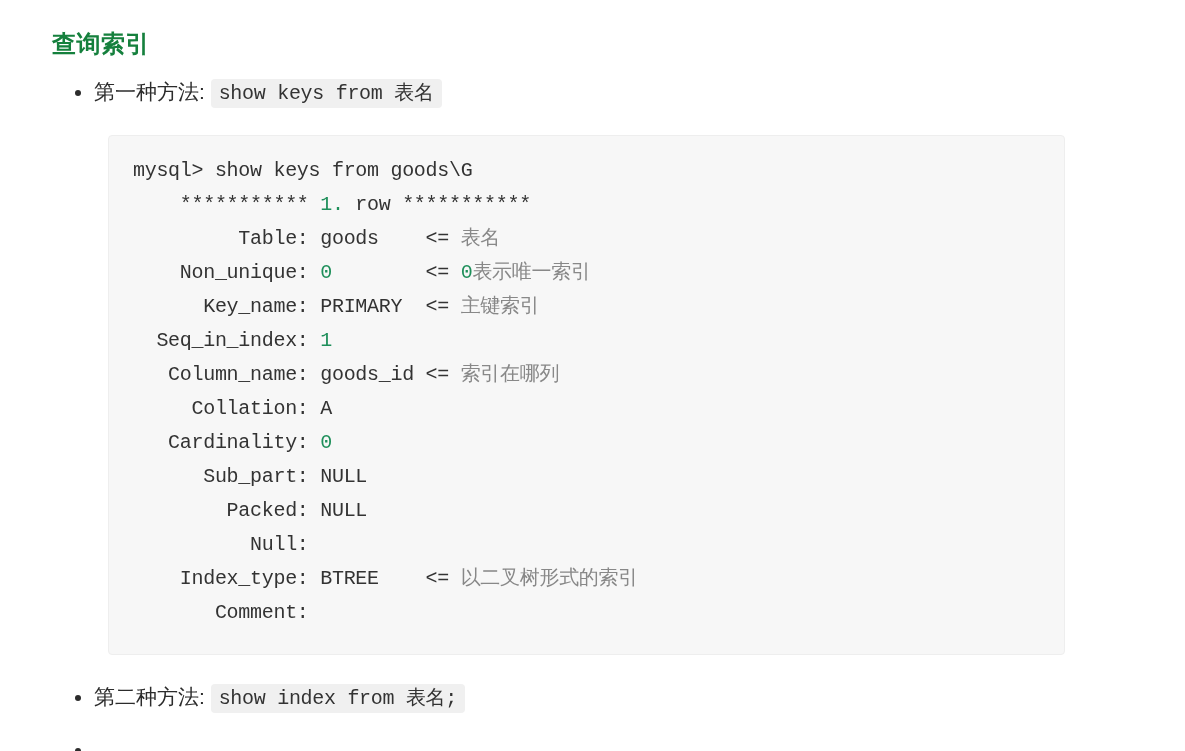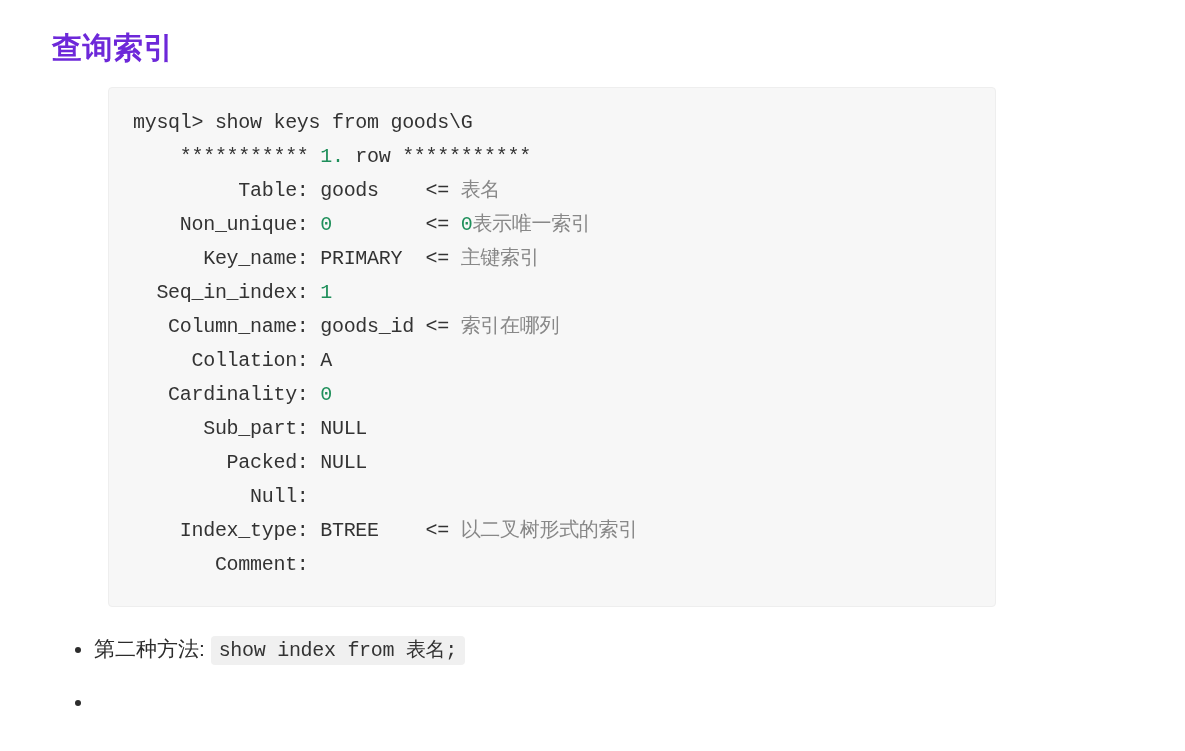--- a/index.html
+++ b/index.html
@@ -12,24 +12,24 @@
     color: #2c2c2c;
     font-size: 16px;
   }
   .page {
     width: 1185px;
     min-height: 751px;
     box-sizing: border-box;
     padding: 28px 20px 10px 52px;
   }
   h3.section-title {
-    font-size: 30px;
+    font-size: 24px;
     font-weight: 700;
     margin: 0 0 12px 0;
-    color: #6d28d9;
+    color: #15803d;
     letter-spacing: 0.5px;
   }
   ul.methods {
     list-style: disc;
     margin: 0;
     padding-left: 42px;
   }
   ul.methods > li {
     font-size: 21px;
     line-height: 1.9;
@@ -48,21 +48,21 @@
     border-radius: 4px;
     font-size: 20px;
     letter-spacing: -0.3px;
   }
   .codeblock {
     margin: 18px 0 22px 56px;
     background: #f7f7f7;
     border: 1px solid #eeeeee;
     border-radius: 4px;
     padding: 18px 24px 24px 24px;
-    width: 888px;
+    width: 957px;
     box-sizing: border-box;
     overflow-x: auto;
   }
   .codeblock pre {
     margin: 0;
     font-family: "SFMono-Regular", Consolas, "Liberation Mono", Menlo,
                  "Courier New", monospace;
     font-size: 20px;
     line-height: 1.7;
     color: #333;
@@ -73,20 +73,30 @@
   .tok-num { color: #1e8f5a; }
   .tok-comment { color: #888888; }
 </style>
 </head>
 <body>
 
 <div class="page">
 
   <h3 class="section-title">查询索引</h3>
 
+  <ul class="methods">
+
+    <li class="first">
+      <span>第一种方法: </span>
+      <code class="inline">show keys from 表名</code>
+
+      
+    </li>
+
+  </ul>
 
   <div class="codeblock">
     <pre><span class="cb-line">mysql&gt; show keys from goods\G</span>
 <span class="cb-line"><span>    *********** </span><span class="tok-num">1.</span><span> row ***********</span></span>
 <span class="cb-line"><span>         Table: goods    &lt;= </span><span class="tok-comment">表名</span></span>
 <span class="cb-line"><span>    Non_unique: </span><span class="tok-num">0</span><span>        &lt;= </span><span class="tok-num">0</span><span class="tok-comment">表示唯一索引</span></span>
 <span class="cb-line"><span>      Key_name: PRIMARY  &lt;= </span><span class="tok-comment">主键索引</span></span>
 <span class="cb-line"><span>  Seq_in_index: </span><span class="tok-num">1</span></span>
 <span class="cb-line"><span>   Column_name: goods_id &lt;= </span><span class="tok-comment">索引在哪列</span></span>
 <span class="cb-line">     Collation: A</span>

